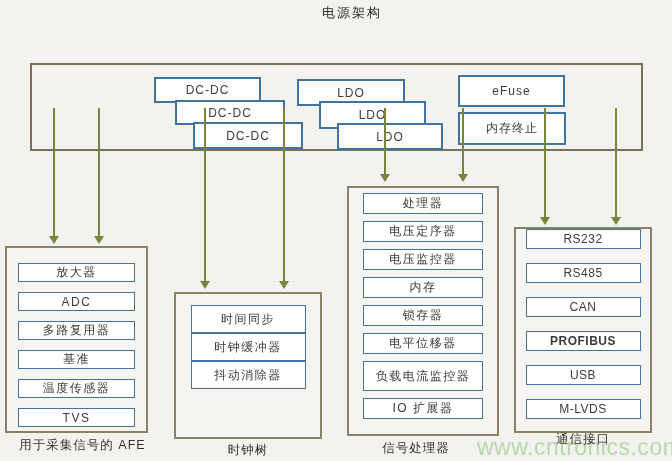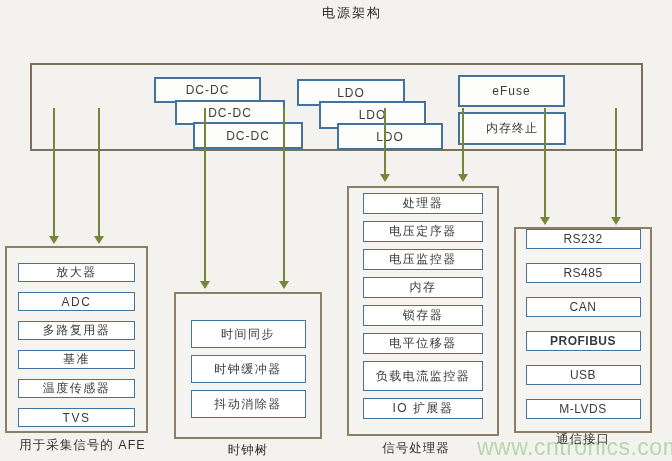--- a/index.html
+++ b/index.html
@@ -57,21 +57,21 @@
   .group .items{display:flex;flex-direction:column;}
   .item{
     box-sizing:border-box;border:1.5px solid #42739e;background:#ffffff;
     display:flex;align-items:center;justify-content:center;
     font-size:12px;color:#3a3a3a;letter-spacing:1.5px;
   }
   .group-afe{left:5px;top:246px;width:143px;height:187px;}
   .group-afe .items{padding-top:15px;gap:10px;}
   .group-afe .item{width:117px;height:19px;}
   .group-clock{left:174px;top:292px;width:148px;height:147px;}
-  .group-clock .items{padding-top:11px;gap:7px;margin-top:15px;}
+  .group-clock .items{padding-top:11px;}
   .group-clock .item{width:115px;height:28px;}
   .group-signal{left:347px;top:186px;width:152px;height:250px;}
   .group-signal .items{padding-top:5px;gap:7px;}
   .group-signal .item{width:120px;height:21px;}
   .group-signal .item:nth-child(7){height:30px;}
   .group-comm{left:514px;top:227px;width:138px;height:206px;}
   .group-comm .items{padding-top:0;gap:14px;}
   .group-comm .item{width:115px;height:20px;letter-spacing:0.5px;}
   .group-comm .item:nth-child(4){font-weight:bold;}
   .group-label{

